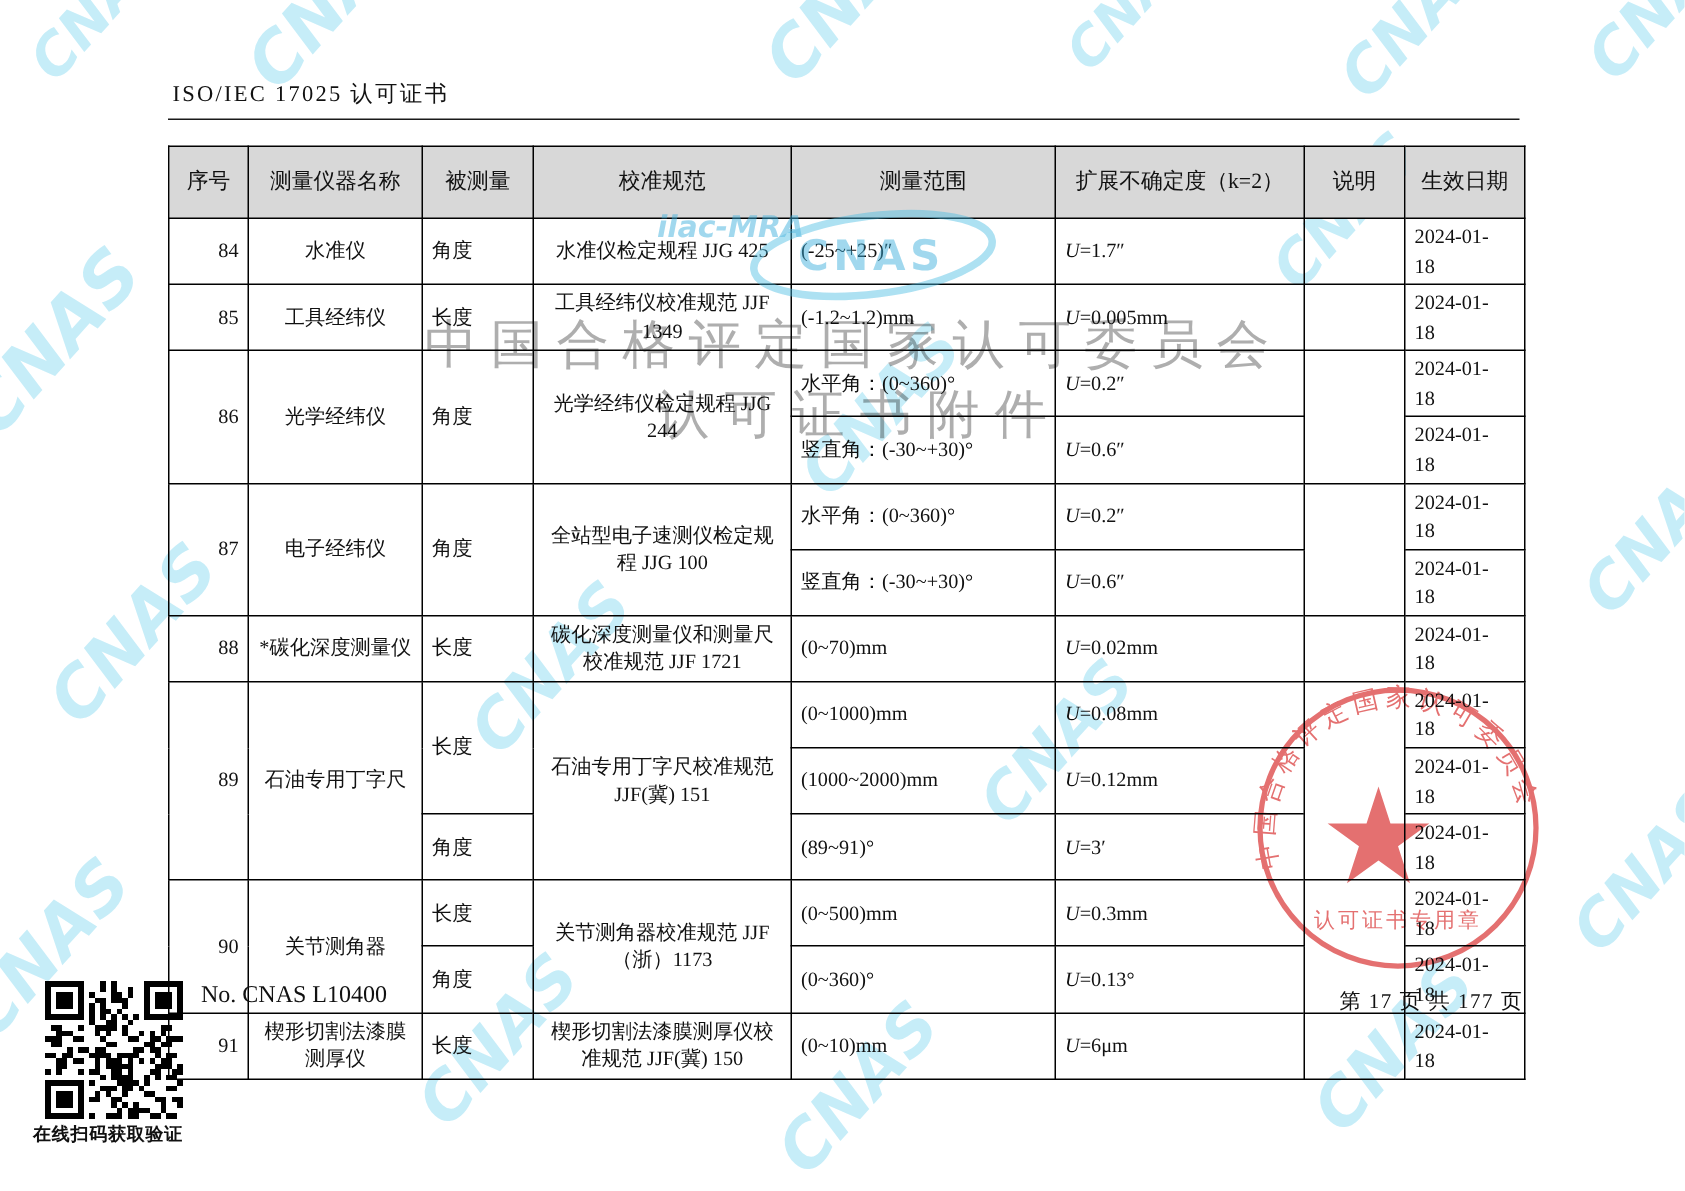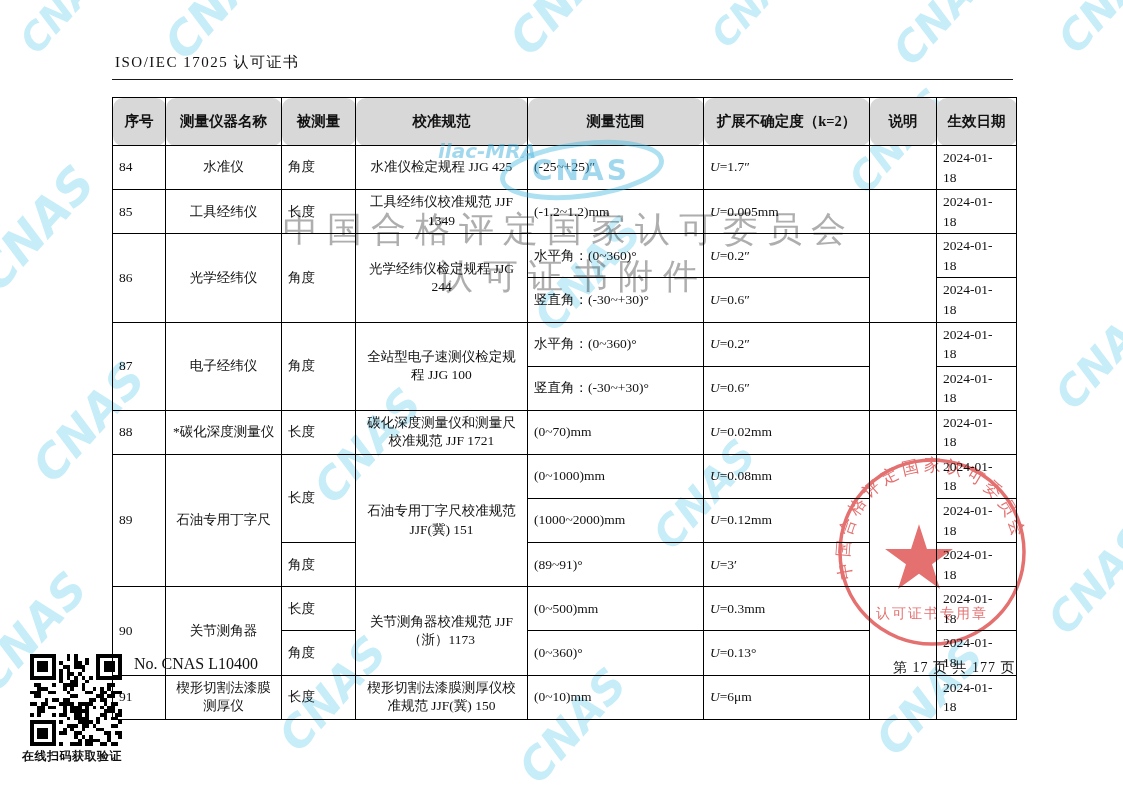--- a/index.html
+++ b/index.html
@@ -52,23 +52,23 @@
   table.grid td,table.grid th{
     border:1.4px solid #000;
     padding:2px 6px;vertical-align:middle;
     font-size:13.5px;line-height:1.35;
     overflow:hidden;
   }
   table.grid thead tr{height:48px;}
   table.grid tbody tr{height:37px;}
   table.grid th{
     background:var(--header-bg,#d8d8d8);
-    font-weight:bold;font-size:14.5px;padding:2px 2px;border-radius:10px;
-  }
-  .c-no{text-align:left;font-size:14px;}
+    font-weight:normal;font-size:14.5px;padding:2px 2px;
+  }
+  .c-no{text-align:right;font-size:14px;}
   .c-name{text-align:center;padding:2px 8px;}
   .c-qty{text-align:left;padding-left:12px;}
   .c-spec{text-align:center;padding:2px 7px;margin-top:10px;}
   .c-range{text-align:left;padding-left:8px;}
   .c-unc{text-align:left;padding-left:8px;margin-left:36px;}
   .c-unc::first-letter{font-style:italic;}
   .c-date{text-align:left;padding:2px 2px 2px 6px;vertical-align:middle;}
   .c-date .dw{display:inline-block;width:58px;line-height:1.45;}
   
   .cert-no{position:absolute;left:134px;top:655px;font-size:16px;z-index:2;}

